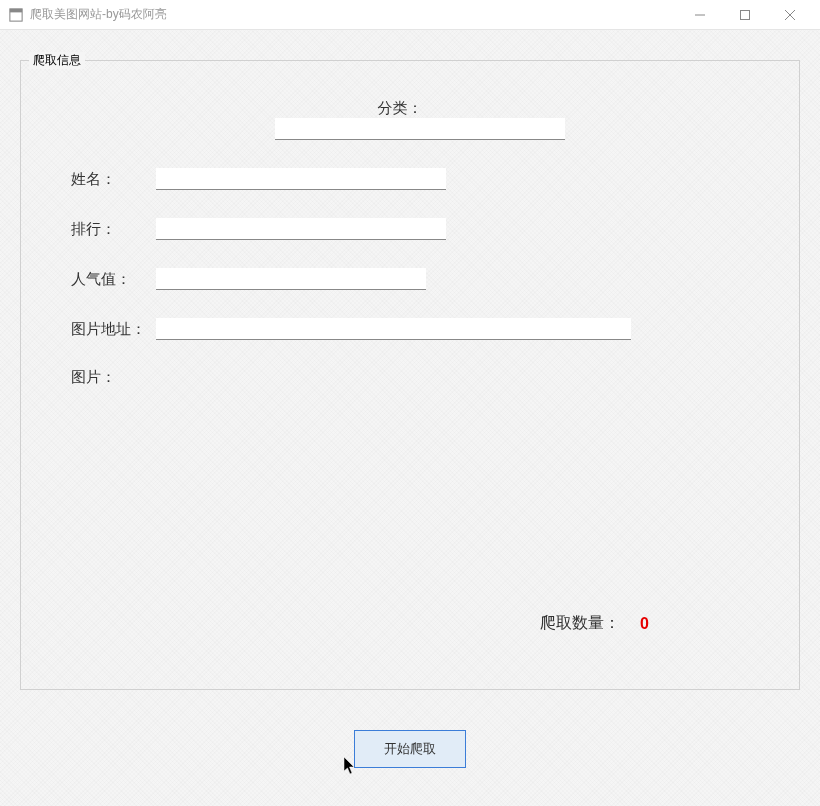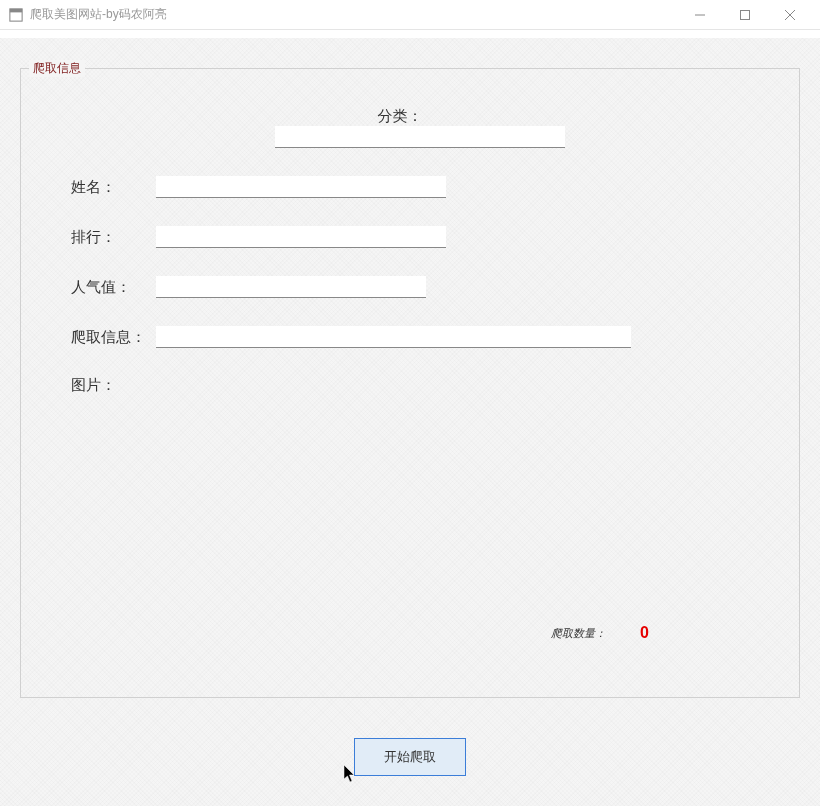--- a/index.html
+++ b/index.html
@@ -13,21 +13,20 @@
       width: 820px;
       height: 806px;
       overflow: hidden;
     }
     .window {
       width: 820px;
       height: 806px;
       background: #ffffff;
       display: flex;
       flex-direction: column;
-      gap: 8px;
     }
     .titlebar {
       height: 30px;
       background: #ffffff;
       display: flex;
       align-items: center;
       padding: 0 8px;
       border-bottom: 1px solid #e5e5e5;
     }
     .titlebar-icon {
@@ -89,21 +88,21 @@
       height: 630px;
       padding: 20px 30px 20px 50px;
     }
     .groupbox-title {
       position: absolute;
       top: -9px;
       left: 8px;
       background: #f5f5f5;
       padding: 0 4px;
       font-size: 12px;
-      color: #7f1d1d;
+      color: #000000;
     }
     .form-row {
       display: flex;
       align-items: center;
       margin-top: 28px;
     }
     .form-row:first-of-type {
       margin-top: 18px;
       flex-direction: column;
     }
@@ -138,24 +137,23 @@
       width: 475px;
     }
     .count-row {
       position: absolute;
       right: 150px;
       bottom: 55px;
       display: flex;
       align-items: center;
     }
     .count-label {
-      font-size: 11px;
+      font-size: 16px;
       color: #333;
-      margin-right: 34px;
-      font-style: italic;
+      margin-right: 20px;
     }
     .count-value {
       font-size: 16px;
       color: #e60000;
       font-weight: bold;
     }
     .button-area {
       display: flex;
       justify-content: center;
       margin-top: 40px;
@@ -232,21 +230,21 @@
         <span class="form-label">排行：</span>
         <input class="form-input input-w2" type="text" value="" style="">
       </div>
 
       <div class="form-row">
         <span class="form-label">人气值：</span>
         <input class="form-input input-w4" type="text" value="" style="">
       </div>
 
       <div class="form-row">
-        <span class="form-label">爬取信息：</span>
+        <span class="form-label">图片地址：</span>
         <input class="form-input input-w5" type="text" value="" style="">
       </div>
 
       <div class="form-row">
         <span class="form-label">图片：</span>
       </div>
 
       <div class="count-row">
         <span class="count-label">爬取数量：</span>
         <span class="count-value">0</span>

